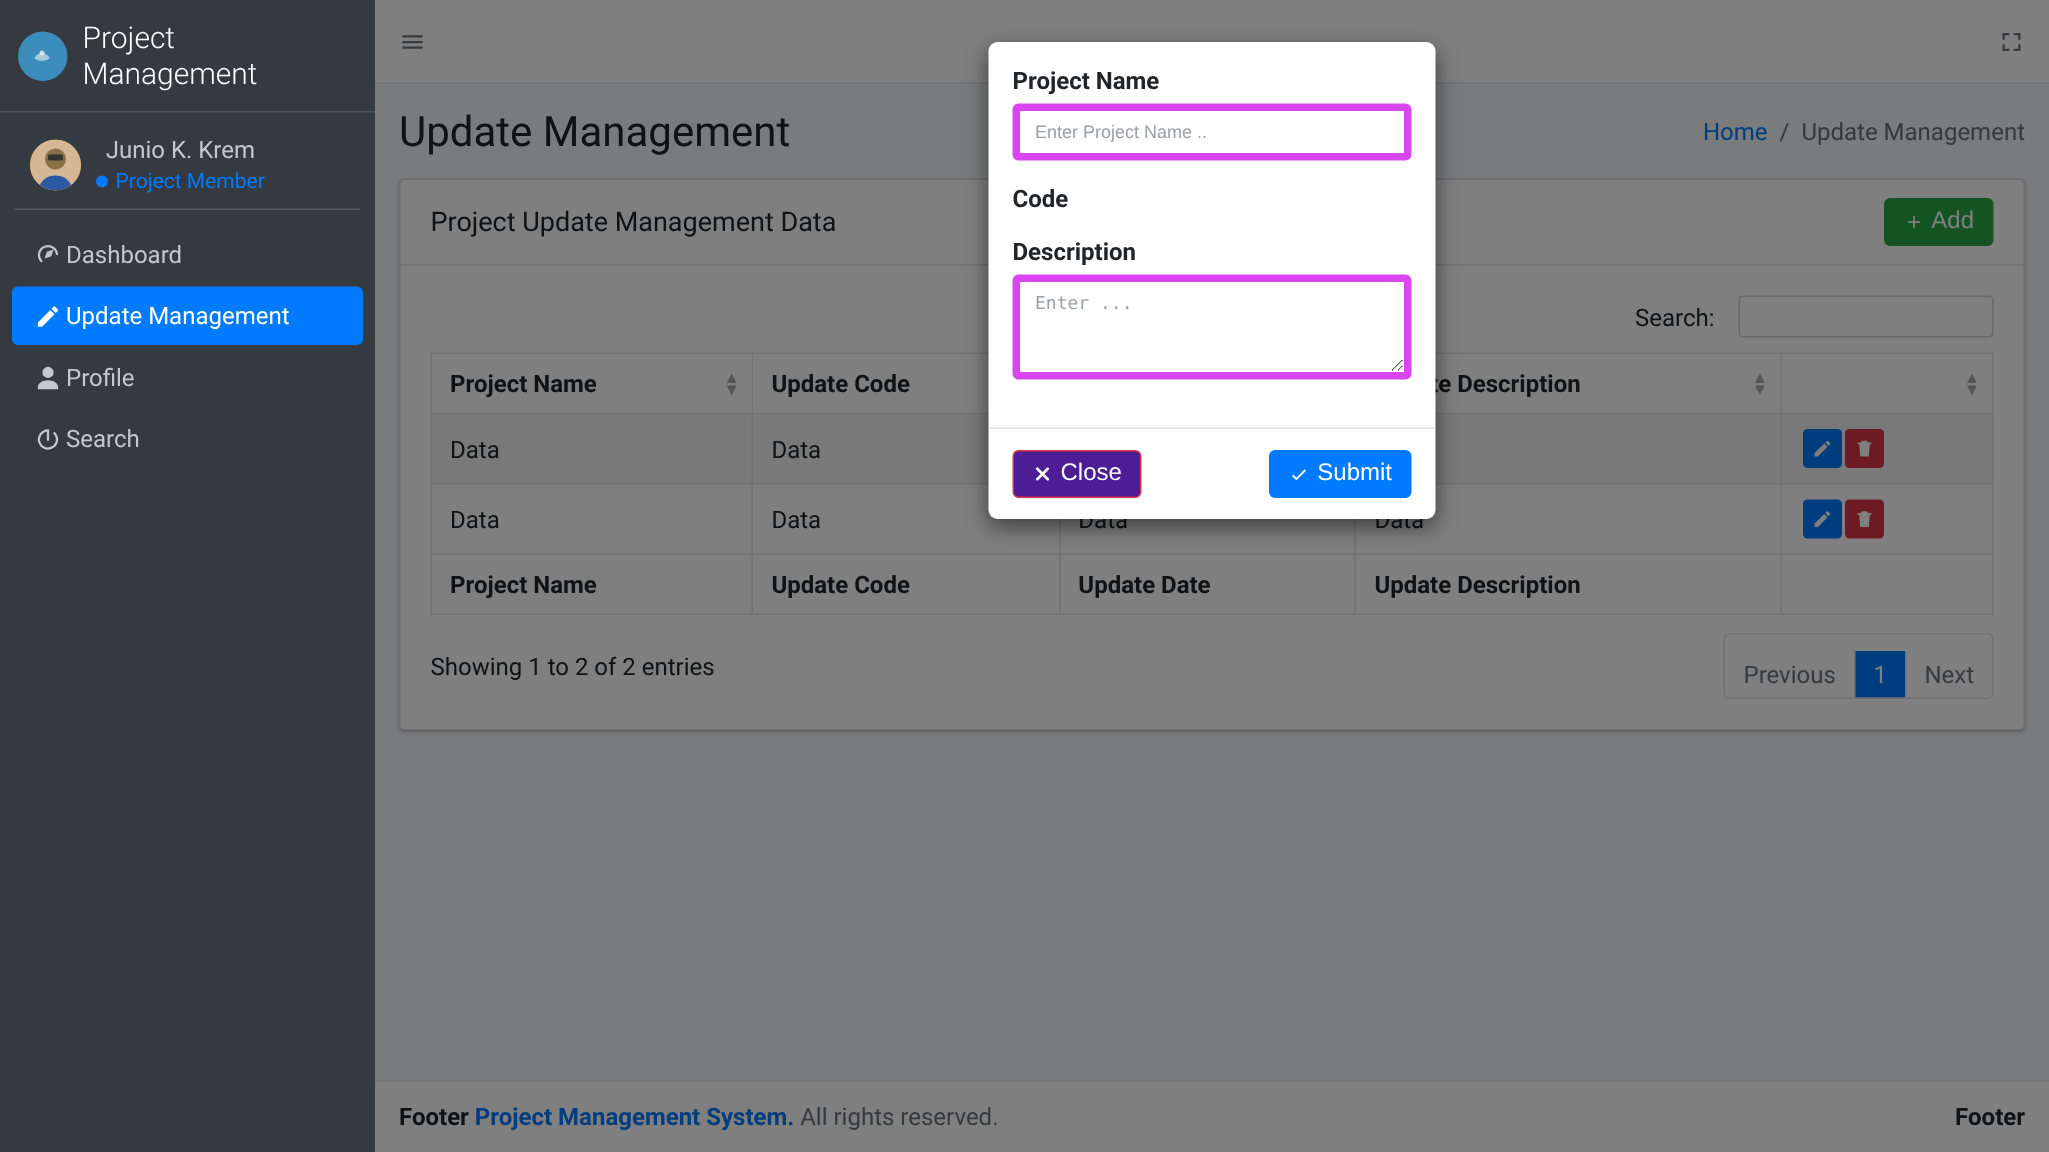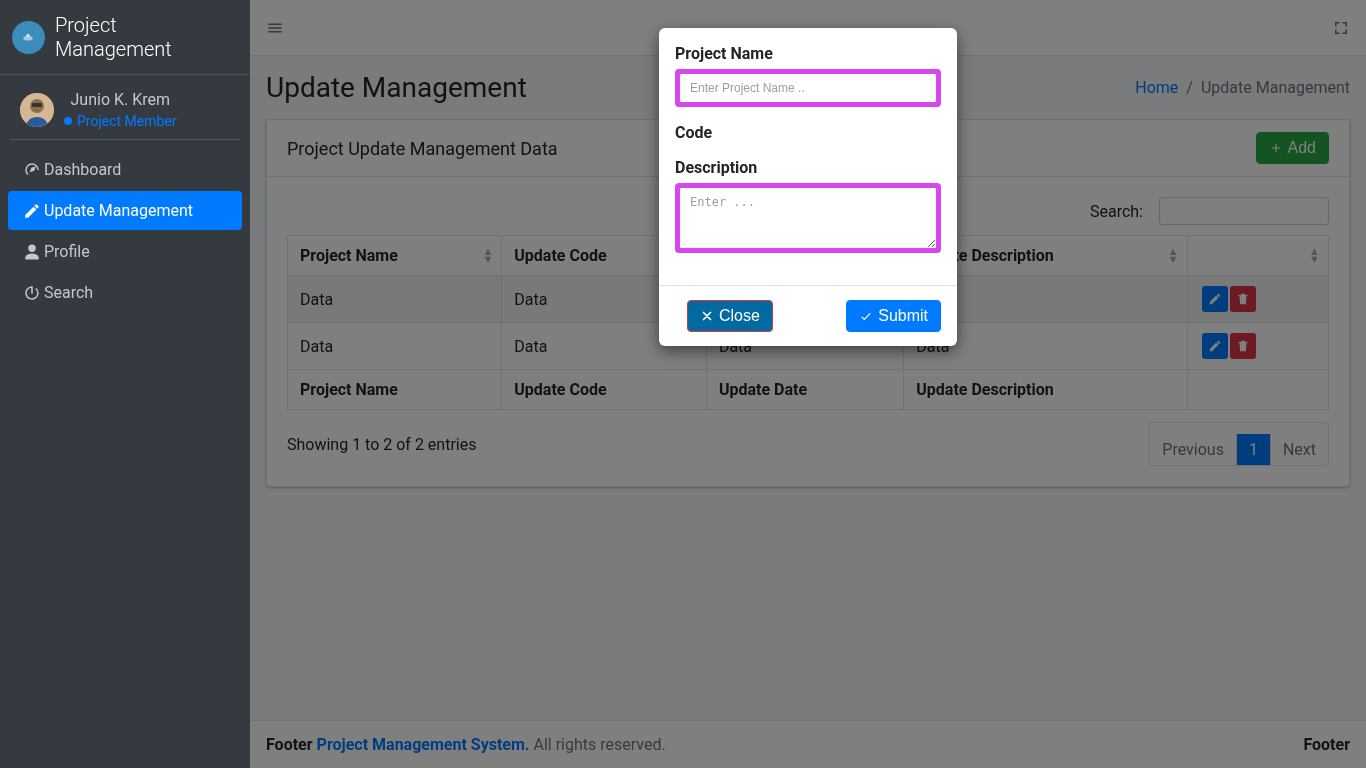--- a/index.html
+++ b/index.html
@@ -35,21 +35,21 @@
   .breadcrumb a { color:#007bff; text-decoration:none;}
   .breadcrumb .sep { color:#6c757d;}
 
   .content { padding: 0 16px 16px 16px; flex:1; overflow:auto;}
   .card { background:#fff; border:1px solid rgba(0,0,0,.125); border-radius:4px; box-shadow:0 0 1px rgba(0,0,0,.125),0 1px 3px rgba(0,0,0,.2);}
   .card-header { padding:12px 20px; border-bottom:1px solid rgba(0,0,0,.125); display:flex; justify-content:space-between; align-items:center;}
   .card-title { font-size:18px; font-weight:400;}
   .btn { display:inline-flex; align-items:center; gap:5px; padding:6px 12px; font-size:16px; border-radius:4px; border:1px solid transparent; cursor:pointer; color:#fff;}
   .btn-success { background:#28a745; border-color:#28a745;}
   .btn-primary { background:#007bff; border-color:#007bff;}
-  .btn-danger  { background:#0369a1; border-color:#dc3545;margin-left:12px;}
+  .btn-danger  { background:#4c1d95; border-color:#dc3545;}
 
   .card-body { padding:20px; }
   .dt-top { display:flex; justify-content:flex-end; margin-bottom:10px;}
   .dt-search { display:flex; align-items:center; gap:16px;}
   .dt-search input { border:1px solid #ced4da; border-radius:3px; padding:4px 8px; font-size:16px; width:170px;}
   table.datatable { width:100%; border-collapse:collapse; border:1px solid #dee2e6;}
   table.datatable th, table.datatable td { border:1px solid #dee2e6; padding:10px 12px; text-align:left; font-size:16px;}
   table.datatable thead th { background:#fff; font-weight:700; position:relative;}
   table.datatable tfoot th { background:#fff; font-weight:700;}
   table.datatable tbody tr:nth-child(odd){ background:#f2f2f2;}

